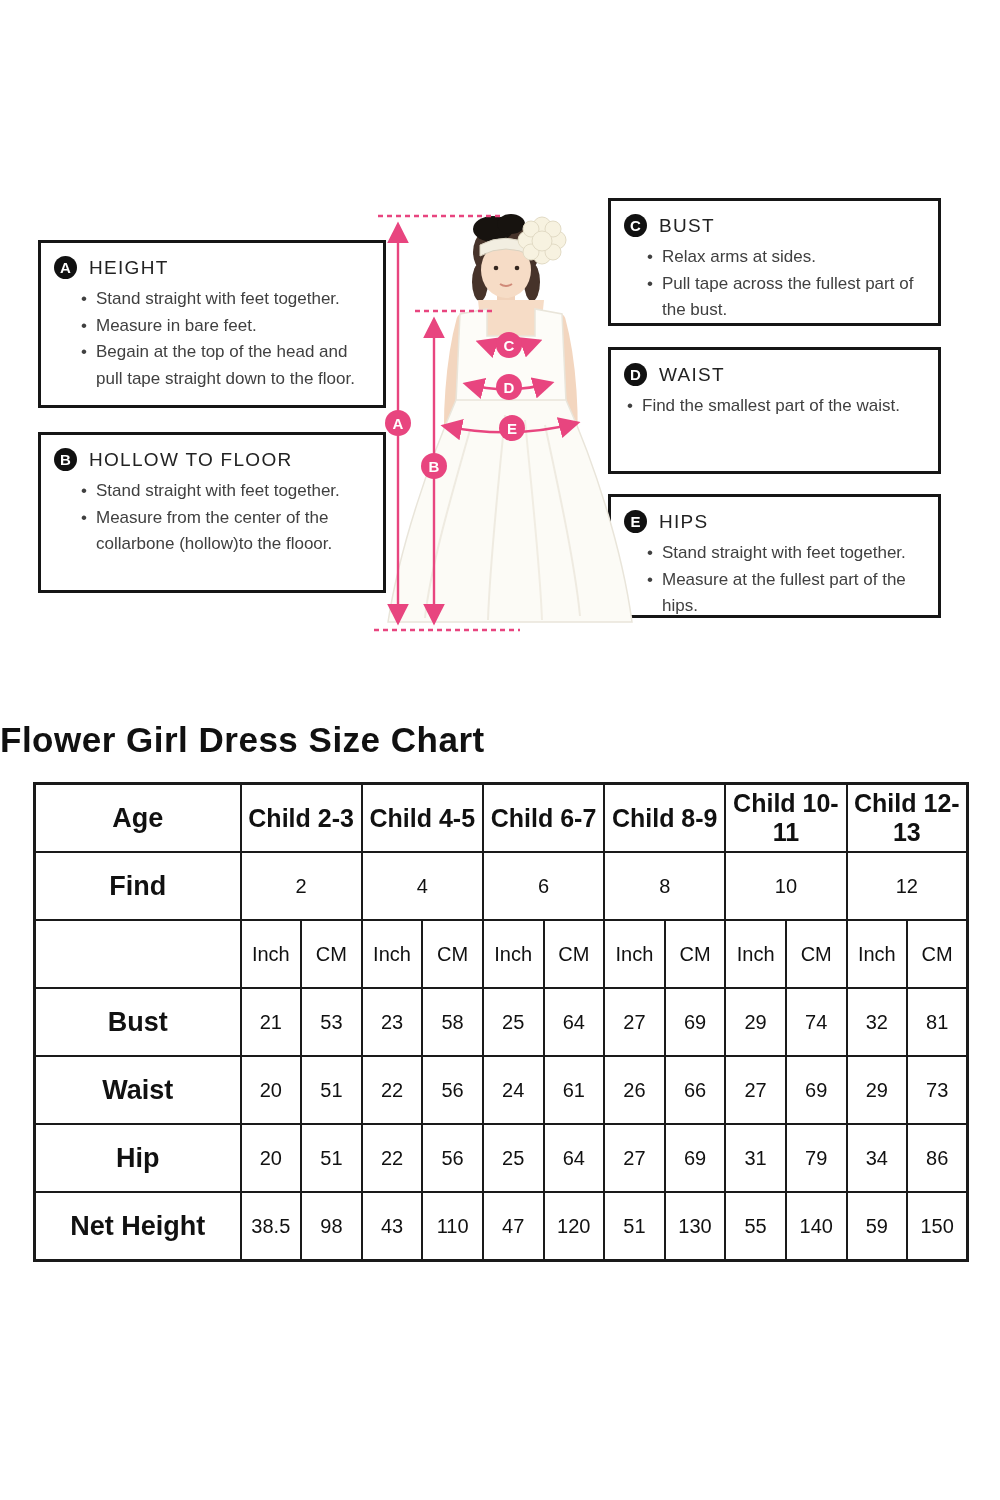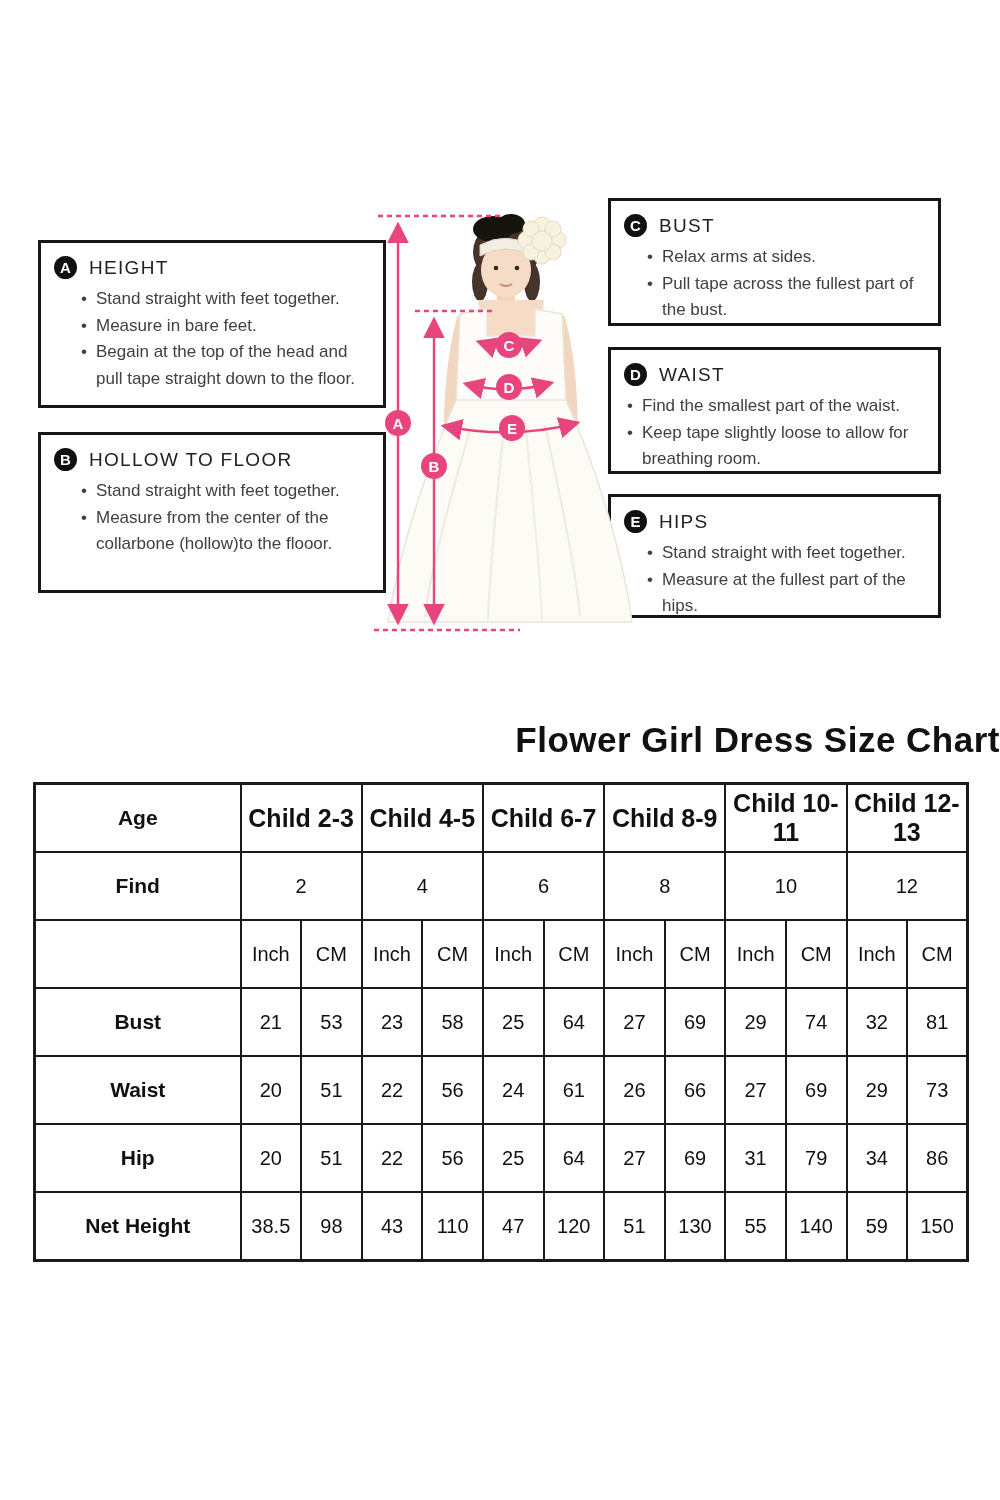--- a/index.html
+++ b/index.html
@@ -10,29 +10,29 @@
   .ibox{position:absolute;border:3px solid #161616;background:#ffffff;box-sizing:border-box;}
   .ihead{display:flex;align-items:center;gap:12px;padding:13px 10px 0 13px;}
   .dot{width:23px;height:23px;border-radius:50%;background:#111;color:#fff;font-weight:bold;
        font-size:15px;display:flex;align-items:center;justify-content:center;flex:0 0 23px;}
   .ititle{font-size:19px;letter-spacing:1.3px;color:#222;}
   .ibox ul{list-style:none;margin:7px 0 0 0;padding:0 8px 0 40px;}
   .ibox li{font-size:17px;line-height:1.56;color:#404040;position:relative;padding-left:15px;}
   .ibox li::before{content:"\2022";position:absolute;left:0;top:0;}
 
   
-  .chart-title{position:absolute;left:0;top:720px;width:1000px;text-align:right;
+  .chart-title{position:absolute;left:0;top:720px;width:1000px;text-align:left;
                font-size:35px;font-weight:bold;letter-spacing:0.5px;color:#111;}
 
   
   table.size{position:absolute;left:33px;top:782px;width:934px;border-collapse:collapse;
              border:3px solid #1a1a1a;table-layout:fixed;background:#fff;}
   table.size td{border:2px solid #1a1a1a;text-align:center;vertical-align:middle;
                 font-size:20px;color:#111;height:66px;padding:0;overflow:hidden;}
-  table.size td.lbl{font-weight:bold;font-size:21px;}
+  table.size td.lbl{font-weight:bold;font-size:27px;}
   table.size td.hdr{font-weight:bold;font-size:25px;}
   .figure-svg{position:absolute;left:352px;top:193px;}
 </style>
 </head>
 <body>
 
 <div class="canvas">
 
   <div class="ibox" style="left:38px;top:240px;width:348px;height:168px">
     <div class="ihead">
@@ -68,21 +68,20 @@
     </ul>
   </div>
 
   <div class="ibox" style="left:608px;top:347px;width:333px;height:127px">
     <div class="ihead">
       <span class="dot">D</span>
       <span class="ititle">WAIST</span>
     </div>
     <ul style="padding-left:16px;">
       <li>Find the smallest part of the waist.</li>
-      <li>Keep tape slightly loose to allow for breathing room.</li>
     </ul>
   </div>
 
   <div class="ibox" style="left:608px;top:494px;width:333px;height:124px">
     <div class="ihead">
       <span class="dot">E</span>
       <span class="ititle">HIPS</span>
     </div>
     <ul style="padding-left:36px;">
       <li>Stand straight with feet together.</li>

